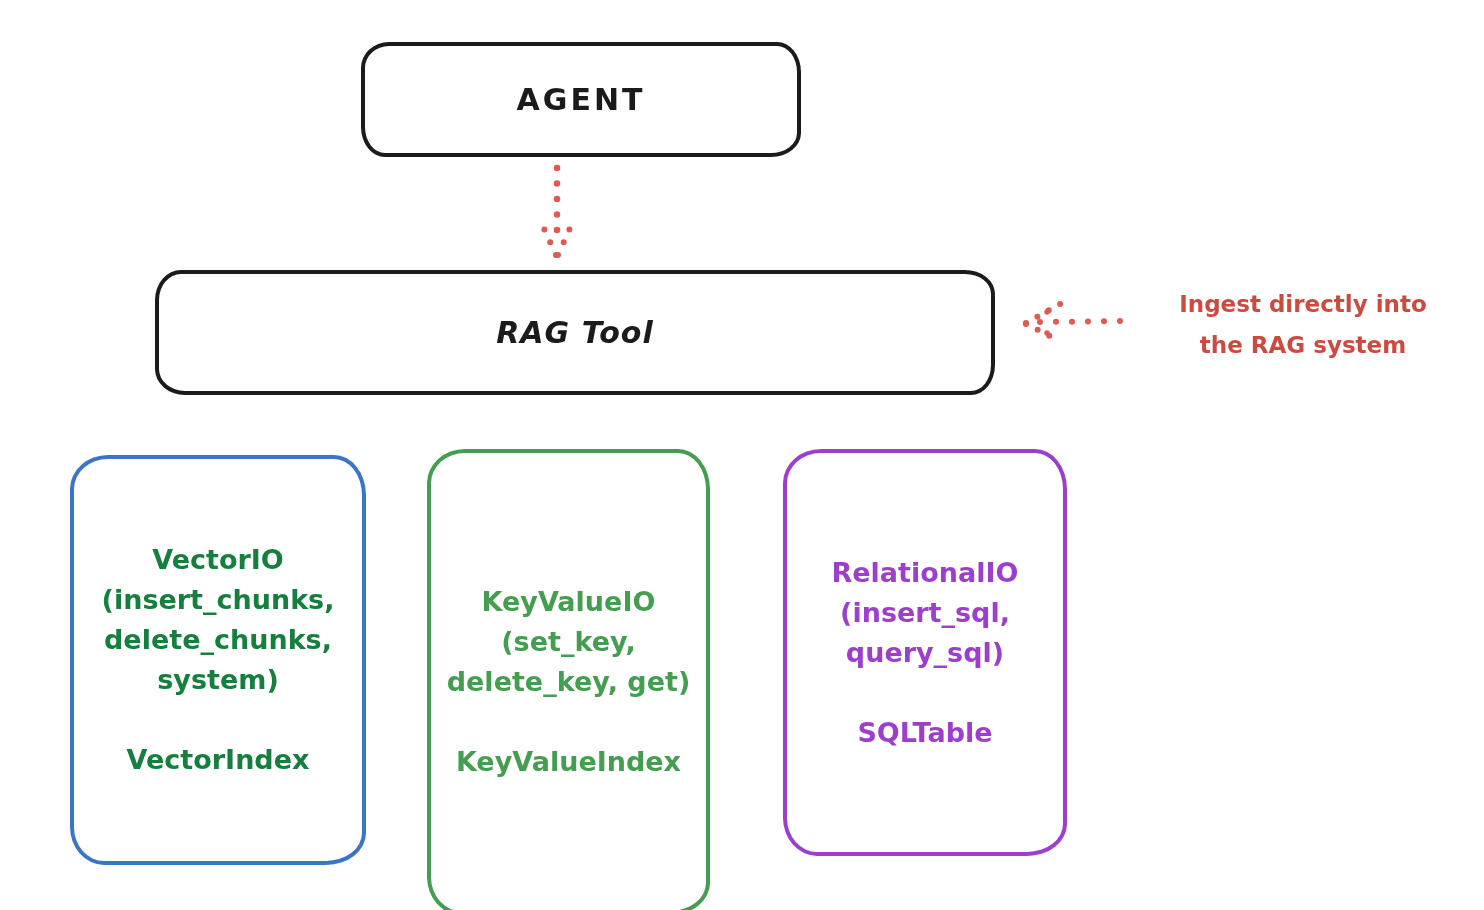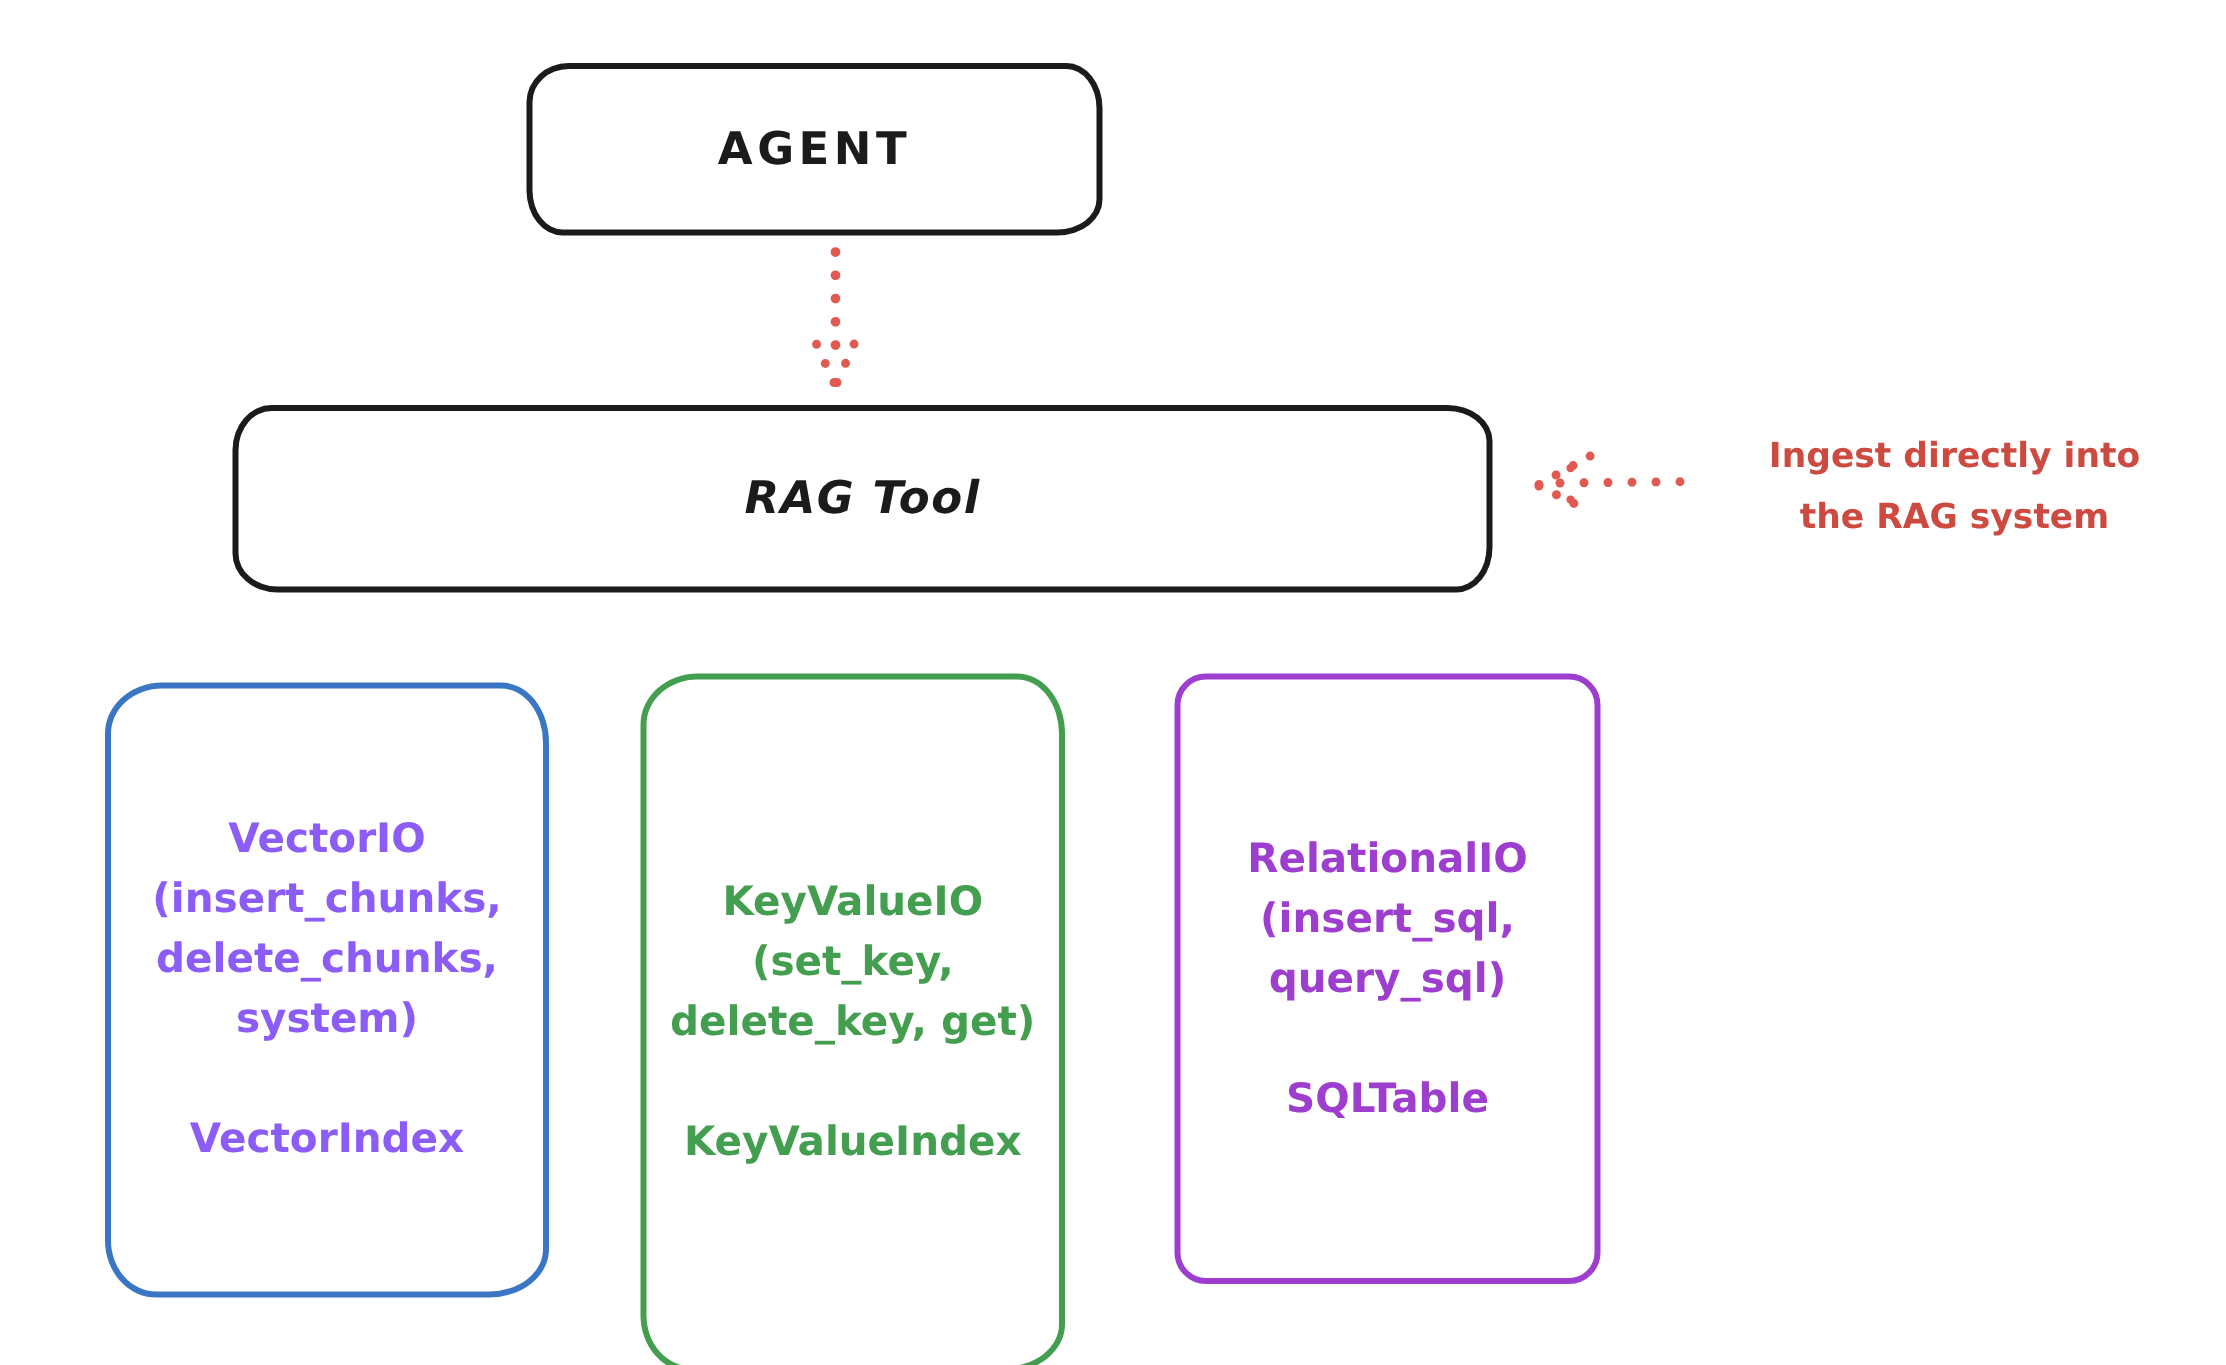--- a/index.html
+++ b/index.html
@@ -22,21 +22,21 @@
   }
 
   
   .node-black {
     border: 4px solid #1b1b1b;
     font-size: 30px;
     font-weight: bold;
     color: #1b1b1b;
   }
   .agent-box {
-    left: 351px; top: 42px; width: 384px; height: 115px;
+    left: 361px; top: 42px; width: 440px; height: 115px;
     border-radius: 28px 24px 30px 24px / 26px 30px 24px 30px;
     letter-spacing: 3px;
   }
   .rag-box {
     left: 155px; top: 270px; width: 840px; height: 125px;
     border-radius: 26px 30px 24px 30px / 30px 24px 30px 26px;
     letter-spacing: 1px;
     font-style: italic;
   }
 
@@ -48,21 +48,21 @@
     flex-direction: column;
     text-align: center;
     font-size: 27px;
     font-weight: bold;
     line-height: 40px;
   }
   .storage-box .index-label { margin-top: 40px; }
 
   .vector-box     { left: 70px;  top: 455px; width: 296px; height: 410px; }
   .keyvalue-box   { left: 427px; top: 449px; width: 283px; height: 466px; }
-  .relational-box { left: 783px; top: 449px; width: 284px; height: 407px; border-radius: 21px; }
+  .relational-box { left: 783px; top: 449px; width: 284px; height: 407px; }
 
   
   .ingest-note {
     position: absolute;
     left: 1122px; top: 284px; width: 362px;
     text-align: center;
     font-size: 23px;
     font-weight: bold;
     line-height: 41px;
   }
@@ -103,21 +103,21 @@
       <path d="M1047 333 L1056 336" stroke-width="5.5" stroke-dasharray="0 10" stroke="#e05a52"></path>
     </g>
   </svg>
 
   <div class="ingest-note" style="color: rgb(205, 74, 65);">
     <div>Ingest directly into</div>
     <div>the RAG system</div>
   </div>
 
   <div class="node storage-box vector-box" style="border-color: rgb(58, 118, 196);">
-    <div style="color: #8b5cf6;">
+    <div style="color: #15803d;">
       <div>VectorIO</div>
       <div>(insert_chunks,</div>
       <div>delete_chunks,</div>
       <div>system)</div>
       <div class="index-label">VectorIndex</div>
     </div>
   </div>
 
   <div class="node storage-box keyvalue-box" style="border-color: rgb(68, 158, 79);">
     <div style="color: rgb(68, 158, 79);">

